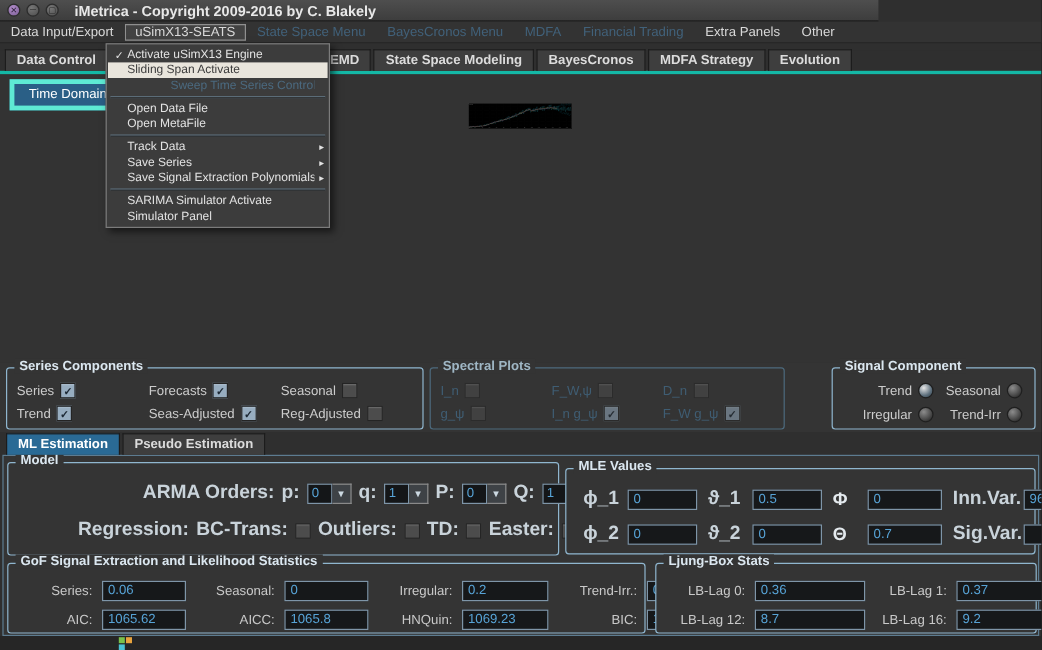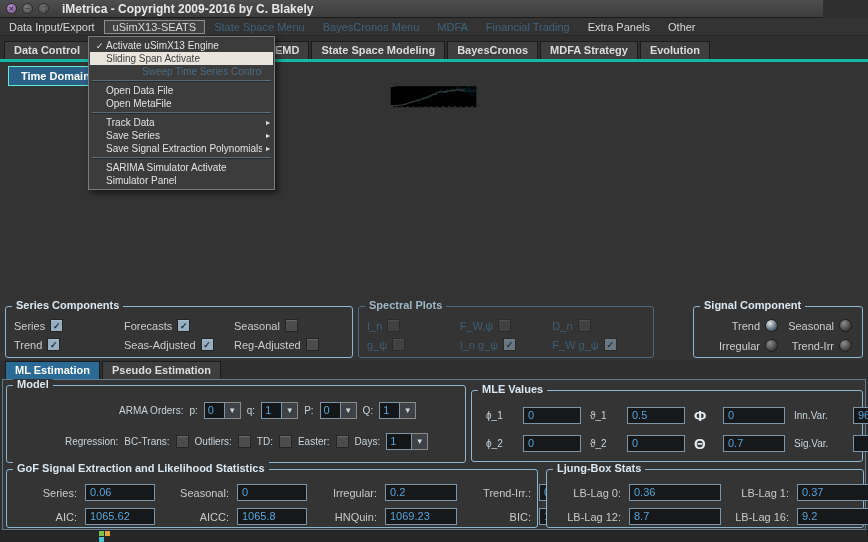--- a/index.html
+++ b/index.html
@@ -1,20 +1,20 @@
 <!DOCTYPE html>
 <html><head>
 <meta charset="utf-8">
 <style>
   html,body{margin:0;padding:0;background:#1e1e1e;}
   body{font-family:"Liberation Sans",sans-serif;-webkit-font-smoothing:antialiased;}
   .app{position:relative;width:868px;height:542px;background:#2f2f2f;overflow:hidden;}
 
   
-  .titlebar{position:absolute;left:0;top:0;width:823px;height:18px;
+  .titlebar{position:absolute;left:0;top:0;width:732px;height:18px;
     background:linear-gradient(#4e4e4e,#3d3d3d);border-bottom:1px solid #1b1b1b;
     display:flex;align-items:center;gap:5px;padding-left:6px;box-sizing:border-box;}
   .tb-btn{width:11px;height:11px;border-radius:50%;display:inline-flex;align-items:center;justify-content:center;
     font-size:7px;color:#2a2a2a;background:radial-gradient(circle at 35% 30%,#777,#4d4d4d);border:1px solid #2c2c2c;box-sizing:border-box;}
   .tb-btn.close{background:radial-gradient(circle at 35% 30%,#b08cc8,#7c5e96);color:#2c1f38;}
   .tb-title{margin-left:8px;font-weight:bold;font-size:12px;color:#e8e8e8;}
 
   
   .menubar{position:absolute;left:0;top:18px;width:868px;height:17px;background:#333333;
     display:flex;align-items:center;font-size:11px;color:#d9d9d9;border-bottom:1px solid #272727;}
@@ -24,22 +24,22 @@
 
   
   .tabbar{position:absolute;left:0;top:42px;width:868px;height:20px;display:flex;align-items:flex-end;
     padding-left:4px;box-sizing:border-box;border-bottom:3px solid #14b8a6;background:#2f2f2f;}
   .tab{padding:2px 9px 3px;font-size:11px;font-weight:bold;color:#dcdcdc;background:#3e3e3e;
     border:1px solid #1c1c1c;border-bottom:none;margin-right:2px;white-space:nowrap;}
   .tab.sel{background:#2a6a95;color:#ffffff;}
 
   
   .chart-section{position:absolute;left:0;top:62px;width:868px;height:240px;background:#333333;}
-  .chart-tab{position:absolute;left:8px;top:4px;padding:3px 12px;font-size:11px;font-weight:bold;
-    color:#ffffff;background:#2a5f86;border:1px solid #5eead4;z-index:2;}
+  .chart-tab{position:absolute;left:8px;top:4px;padding:3px 12px;font-size:11px;font-weight:normal;
+    color:#ffffff;background:#2a5f86;border:4px solid #5eead4;z-index:2;}
   #chart-svg{position:absolute;left:7px;top:24px;width:853px;height:214px;}
 
   
   .group{position:absolute;border:1px solid #8fb6cf;border-radius:3px;background:#343434;box-sizing:border-box;}
   .group .legend{position:absolute;top:-8px;left:6px;background:#343434;padding:0 4px;
     font-size:11px;font-weight:bold;color:#dbe7f0;white-space:nowrap;}
   .group.dim{border-color:#4d6a7d;}
   .group.dim .legend{color:#9fb6c4;}
 
   .mid-section{position:absolute;left:0;top:302px;width:868px;height:58px;background:#343434;}
@@ -67,21 +67,21 @@
   .mrow{position:absolute;display:flex;align-items:center;gap:6px;font-size:11px;color:#c9c9c9;white-space:nowrap;}
   .combo{display:inline-flex;align-items:stretch;}
   .combo .val{min-width:13px;padding:0 3px;background:#141618;border:1px solid #7e95a8;
     color:#57a3d6;font-size:11px;height:15px;line-height:15px;text-align:left;}
   .combo .btn{width:15px;background:#3e4246;border:1px solid #8a8a8a;border-left:none;color:#ccd9e2;
     font-size:8px;display:flex;align-items:center;justify-content:center;}
 
   .field{background:#16181a;border:1px solid #7e95a8;color:#57a3d6;font-size:11px;height:15px;
     line-height:15px;padding:0 4px;overflow:hidden;white-space:nowrap;box-sizing:content-box;}
 
-  .glabel{font-size:10px;color:#c9d3da;white-space:nowrap;}
+  .glabel{font-size:16px;color:#c9d3da;white-space:nowrap;font-weight:bold;}
   .biglabel{font-size:15px;font-weight:bold;color:#e4eaee;}
   .rlabel{font-size:11px;color:#c9c9c9;text-align:right;white-space:nowrap;}
 
   #mle-body{display:grid;grid-template-columns:28px 58px 28px 58px 20px 62px 50px 66px;
     column-gap:9px;row-gap:11px;align-items:center;padding:16px 0 0 14px;}
   #gof-body{display:grid;grid-template-columns:62px 70px 66px 70px 62px 72px 66px 72px;
     column-gap:8px;row-gap:7px;align-items:center;padding:14px 0 0 8px;}
   #lb-body{display:grid;grid-template-columns:64px 92px 60px 92px;
     column-gap:8px;row-gap:7px;align-items:center;padding:14px 0 0 10px;}
 

